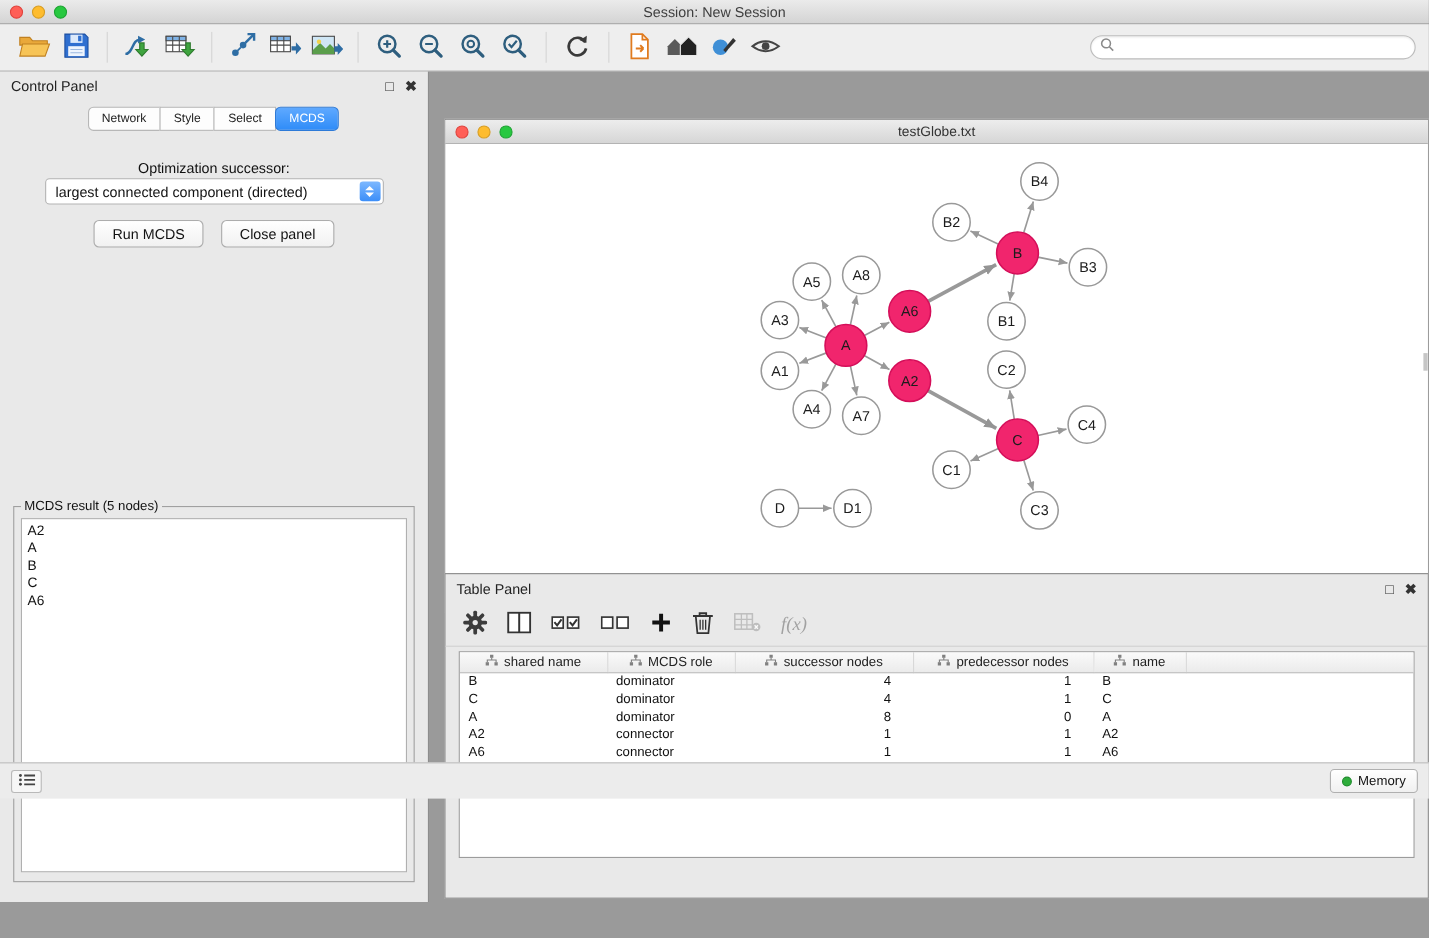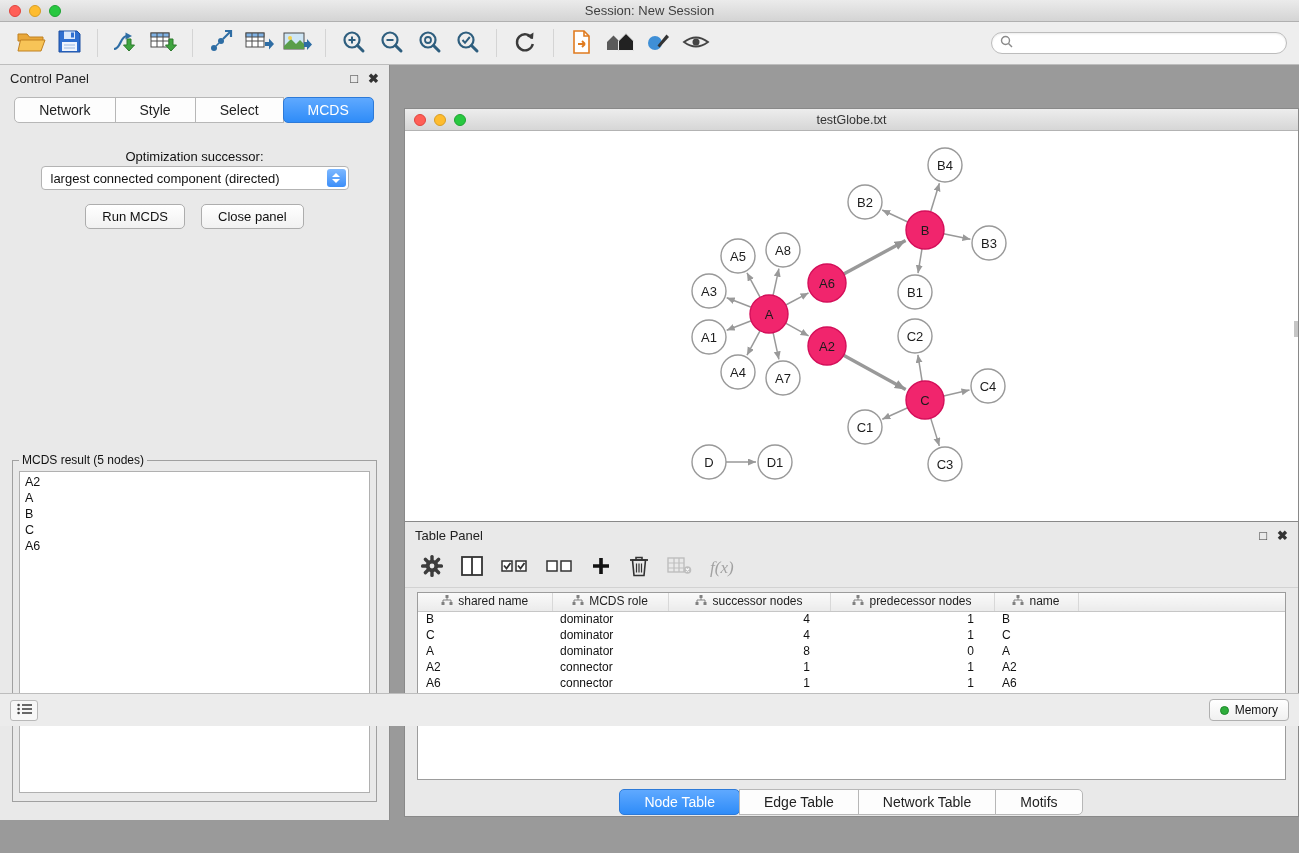--- a/index.html
+++ b/index.html
@@ -29,21 +29,21 @@
   
   .main { position:absolute; left:0; top:65px; width:100%; height:755px; background:#9a9a9a; }
 
   
   .control-panel { position:absolute; left:0; top:0; width:390px; height:755px; background:#e9e9e9;
     border-right:1px solid #8d8d8d; }
   .panel-header { height:26px; display:flex; align-items:center; padding:0 10px; font-size:13px; color:#222; }
   .win-btns { margin-left:auto; display:flex; gap:10px; align-items:center; }
   .win-btn { font-size:13px; font-weight:bold; color:#333; line-height:1; }
   .cp-tabs { display:flex; justify-content:center; margin-top:6px; }
-  .seg { font-family:"Liberation Sans",sans-serif; font-size:14px; padding:4px 24px; background:#fdfdfd;
+  .seg { font-family:"Liberation Sans",sans-serif; font-size:11px; padding:4px 12px; background:#fdfdfd;
     border:1px solid #b7b7b7; margin-left:-1px; color:#222; }
   .seg.first { border-top-left-radius:5px; border-bottom-left-radius:5px; }
   .seg.last { border-top-right-radius:5px; border-bottom-right-radius:5px; }
   .seg.active { background:linear-gradient(#5fa9ff,#2f8cf8); border-color:#2d7ad8; color:#fff; border-radius:5px; }
   .cp-opt-label { text-align:center; font-size:13px; color:#111; margin-top:26px; }
   .cp-select { position:relative; width:308px; height:24px; margin:2px auto 0; background:#fff;
     border:1px solid #b3b3b3; border-radius:4px; display:flex; align-items:center; padding:0 26px 0 9px;
     font-size:13px; color:#111; white-space:nowrap; }
   .stepper { position:absolute; right:2px; top:2px; width:19px; height:18px; border-radius:3px;
     background:linear-gradient(#7db8ff,#3c8ef8); display:flex; flex-direction:column; align-items:center;
@@ -561,26 +561,20 @@
                 <td>A6</td>
                 <td>connector</td>
                 <td class="num">1</td>
                 <td class="num">1</td>
                 <td>A6</td>
                 <td></td>
               </tr>
             </tbody>
         </table>
       </div>
-      <div class="tp-tabs">
-          <button class="seg active first">Node Table</button>
-          <button class="seg">Edge Table</button>
-          <button class="seg">Network Table</button>
-          <button class="seg last">Motifs</button>
-        </div>
     </div>
 
   </div>
 
   <div class="statusbar">
     <button class="sb-left-btn">
       <span><svg width="15" height="12" viewBox="0 0 15 12">
             <circle cx="1.6" cy="2" r="1.3" fill="#444"></circle>
             <line x1="5" y1="2" x2="15" y2="2" stroke="#444" stroke-width="1.6"></line>
             <circle cx="1.6" cy="6" r="1.3" fill="#444"></circle>

